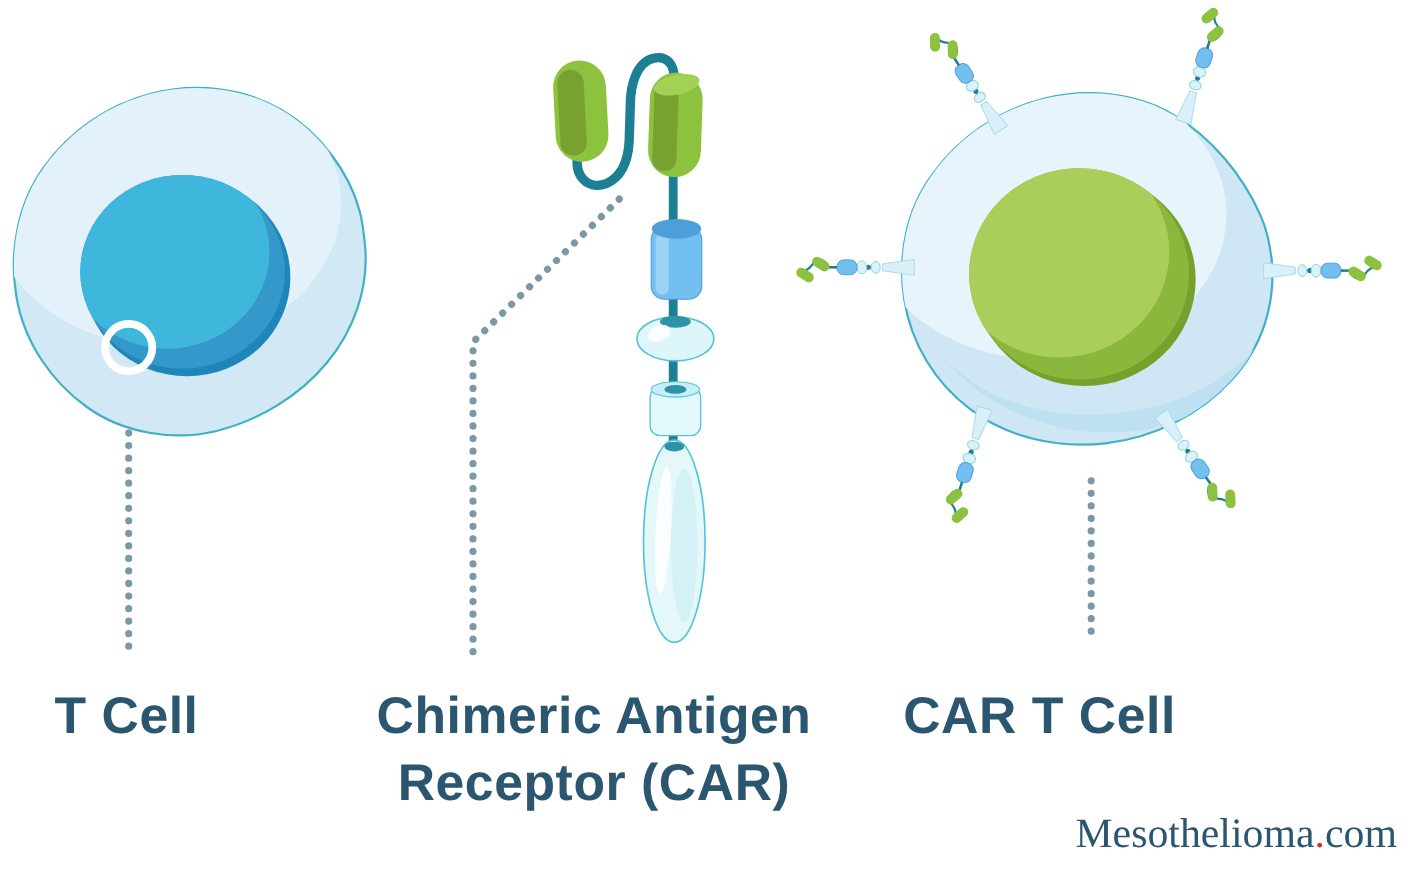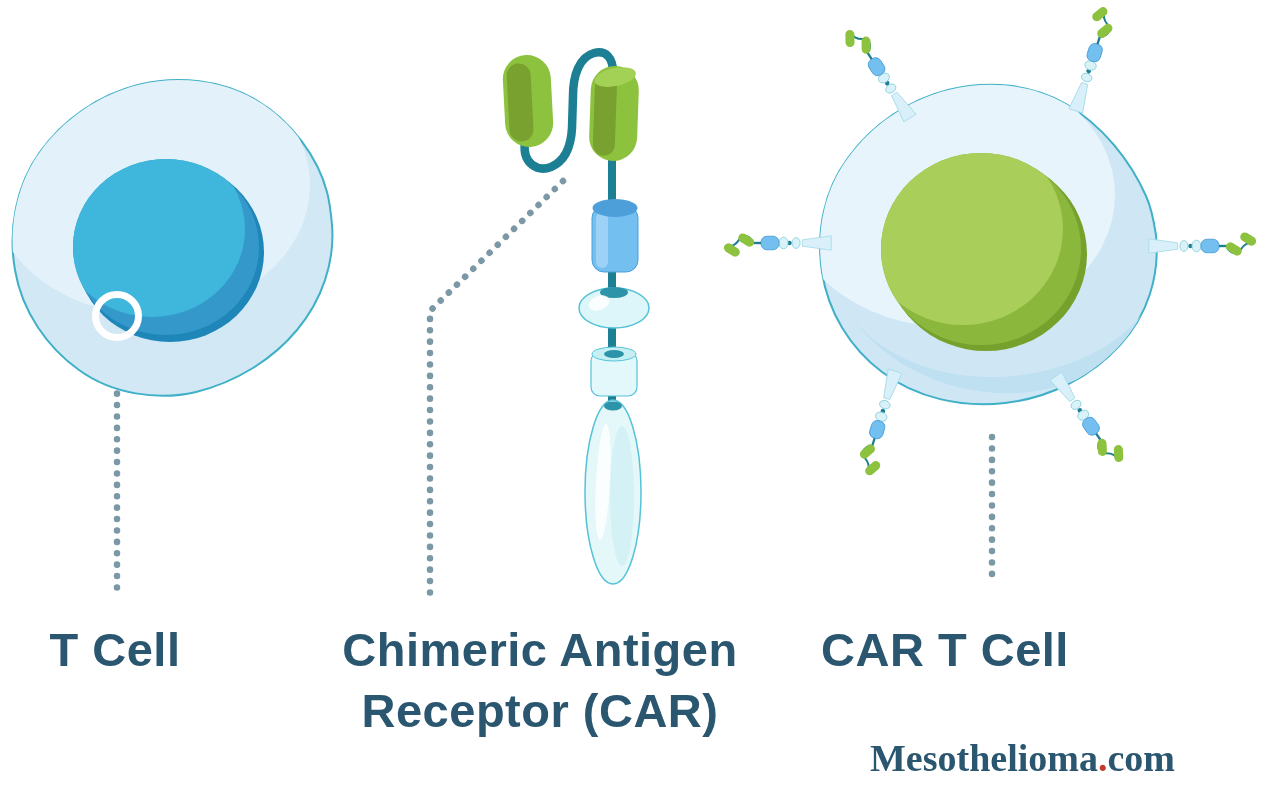--- a/index.html
+++ b/index.html
@@ -4,22 +4,22 @@
 <style>
   html,body{margin:0;padding:0;background:#ffffff;}
   .stage{position:relative;width:1280px;height:796px;overflow:hidden;background:#ffffff;
          font-family:"Liberation Sans","DejaVu Sans",sans-serif;}
   .stage svg{position:absolute;left:0;top:0;}
   .label{position:absolute;color:#2b5670;font-weight:bold;font-size:47px;
          text-align:center;line-height:61px;letter-spacing:0.5px;}
   .t-cell-label{left:0;top:619;width:230px;top:619px;}
   .car-label{left:320px;top:619px;width:440px;}
   .car-t-label{left:775px;top:619px;width:340px;}
-  .brand{position:absolute;right:10px;top:736px;width:400px;text-align:left;
-         font-family:"Liberation Serif","DejaVu Serif",serif;font-weight:bold;
+  .brand{position:absolute;right:10px;top:736px;width:400px;text-align:right;
+         font-family:"Liberation Serif","DejaVu Serif",serif;font-weight:normal;
          font-size:38px;color:#2b5670;}
   .brand .brand-dot{color:#c0392b;}
 </style>
 </head>
 <body>
 
 <div class="stage">
 
   <svg width="1280" height="796" viewBox="0 0 1280 796">
     <defs>

